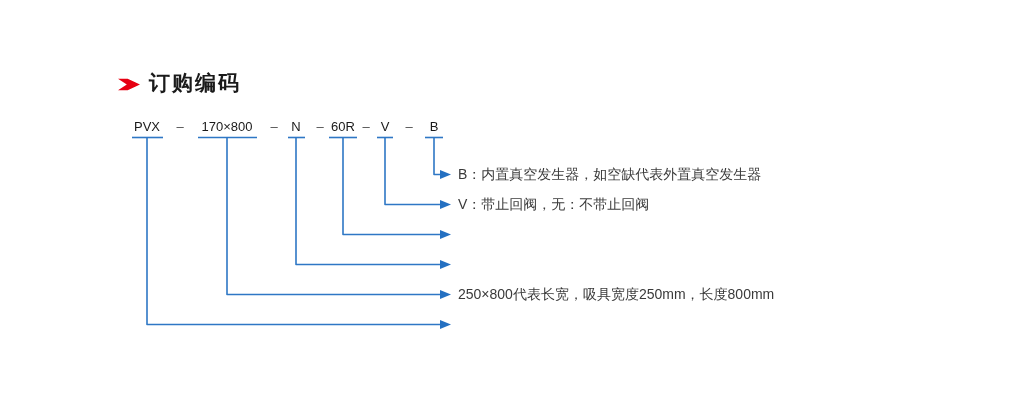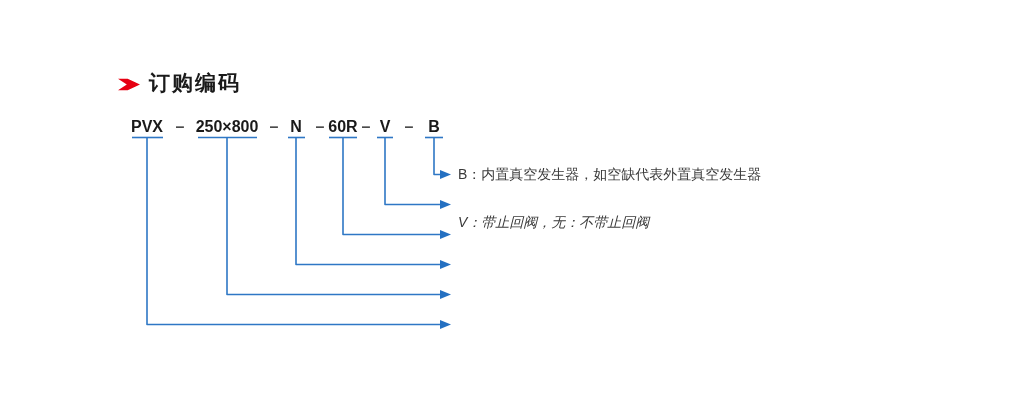--- a/index.html
+++ b/index.html
@@ -24,21 +24,21 @@
     position: absolute; left: 31px; top: 0;
     margin: 0;
     font-size: 21px; font-weight: bold; color: #1a1a1a;
     letter-spacing: 2px; white-space: nowrap;
     line-height: 30px;
   }
   
   .code-seg, .code-dash {
     position: absolute; top: 99px;
     transform: translateX(-50%);
-    font-size: 16px; font-weight: bold; color: #1a1a1a;
+    font-size: 13px; font-weight: normal; color: #1a1a1a;
     white-space: nowrap; line-height: 15px;
   }
   .code-dash { color: #4a4a4a; }
   .seg-pvx  { left: 147px; }
   .dash-1   { left: 180px; }
   .seg-size { left: 227px; }
   .dash-2   { left: 274px; }
   .seg-n    { left: 296px; }
   .dash-3   { left: 320px; }
   .seg-60r  { left: 343px; }
@@ -53,39 +53,39 @@
     stroke-linejoin: round; stroke-linecap: butt;
   }
   .connectors polygon.arrow { fill: #2470c2; }
   
   .desc {
     position: absolute; left: 458px;
     font-size: 14px; color: #3a3a3a;
     white-space: nowrap; line-height: 20px; text-align: center;
   }
   .desc-1 { top: 144px; }
-  .desc-2 { top: 192px; font-style: italic; }
+  .desc-2 { top: 174px; }
   .desc-3 { top: 204px; }
   .desc-4 { top: 234px; }
   .desc-5 { top: 264px; }
   .desc-6 { top: 294px; }
 </style>
 </head>
 <body>
 
 <div class="page">
 
   <div class="title-row">
     <span class="title-icon"></span>
     <h1 class="title-text">订购编码</h1>
   </div>
 
   <span class="code-seg seg-pvx">PVX</span>
   <span class="code-dash dash-1">–</span>
-  <span class="code-seg seg-size">250×800</span>
+  <span class="code-seg seg-size">170×800</span>
   <span class="code-dash dash-2">–</span>
   <span class="code-seg seg-n">N</span>
   <span class="code-dash dash-3">–</span>
   <span class="code-seg seg-60r">60R</span>
   <span class="code-dash dash-4">–</span>
   <span class="code-seg seg-v">V</span>
   <span class="code-dash dash-5">–</span>
   <span class="code-seg seg-b">B</span>
 
   <svg class="connectors" viewBox="0 0 1014 405" xmlns="http://www.w3.org/2000/svg" aria-hidden="true">
@@ -107,14 +107,15 @@
     <polygon class="arrow" points="440,150 440,159 451,154.5"></polygon>
     <polygon class="arrow" points="440,180 440,189 451,184.5"></polygon>
     <polygon class="arrow" points="440,210 440,219 451,214.5"></polygon>
     <polygon class="arrow" points="440,240 440,249 451,244.5"></polygon>
     <polygon class="arrow" points="440,270 440,279 451,274.5"></polygon>
     <polygon class="arrow" points="440,300 440,309 451,304.5"></polygon>
   </svg>
 
   <div class="desc desc-1">B：内置真空发生器，如空缺代表外置真空发生器</div>
   <div class="desc desc-2">V：带止回阀，无：不带止回阀</div>
+  <div class="desc desc-5">250×800代表长宽，吸具宽度250mm，长度800mm</div>
 
 </div>
 
 </body></html>

